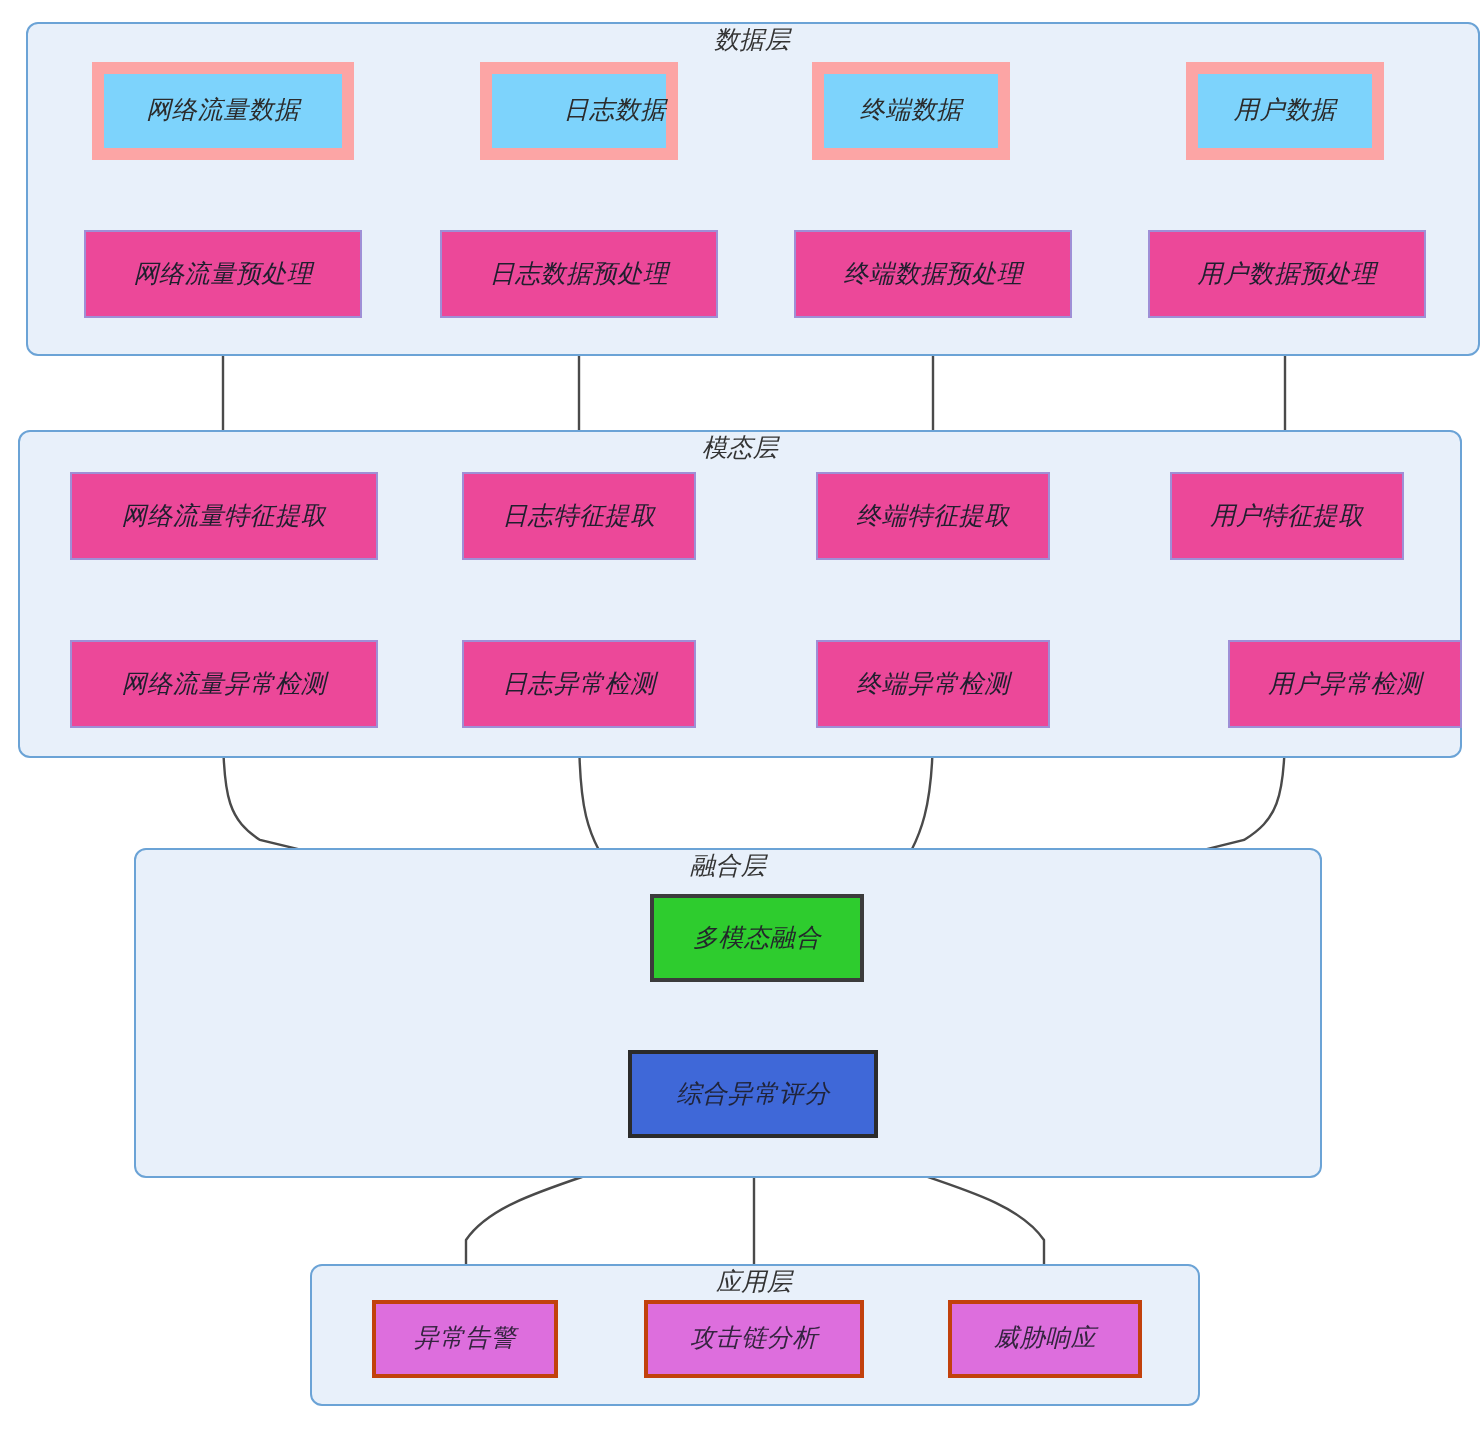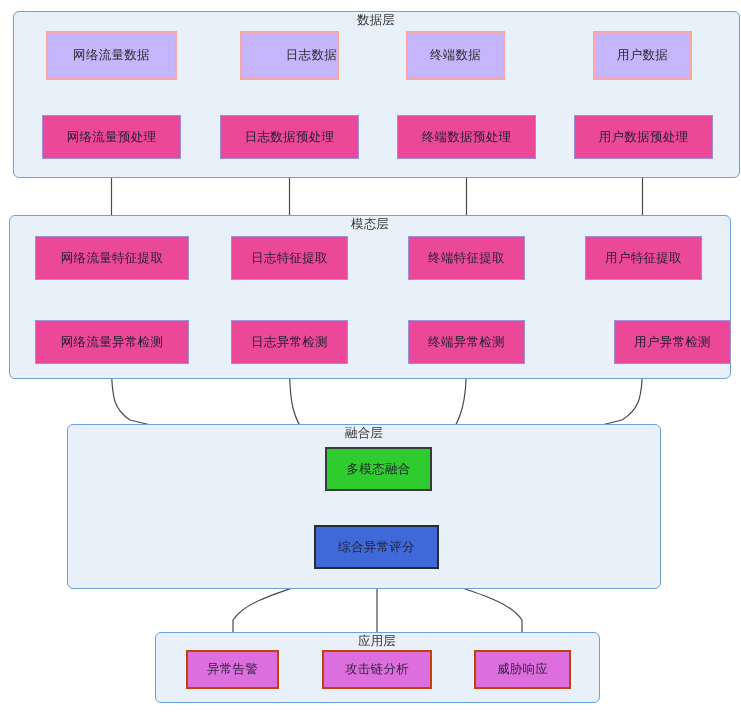--- a/index.html
+++ b/index.html
@@ -9,20 +9,21 @@
   }
   body {
     font-family: "Liberation Sans", "DejaVu Sans", sans-serif;
   }
   #diagram {
     position: relative;
     width: 741px;
     height: 720px;
     background: #ffffff;
     overflow: hidden;
+    font-style: italic;
   }
   svg#edges {
     position: absolute;
     left: 0;
     top: 0;
     width: 741px;
     height: 720px;
     pointer-events: none;
   }
   .cluster {
@@ -52,22 +53,22 @@
     text-align: center;
     white-space: nowrap;
     letter-spacing: 0.3px;
   }
   .node.n-default {
     background: #ec4899;
     border: 1px solid #9f8fd6;
     color: #1f1f2e;
   }
   .node.n-source {
-    background: #c4b5fd;
-    border: 2px solid #fca5a5;
+    background: #7dd3fc;
+    border: 6px solid #fca5a5;
     color: #2b2b2b;
   }
   .node.n-fusion {
     background: #2ecc2e;
     border: 2px solid #3b3b3b;
     color: #23272b;
   }
   .node.n-score {
     background: #3f68d8;
     border: 2px solid #2b2b2b;

